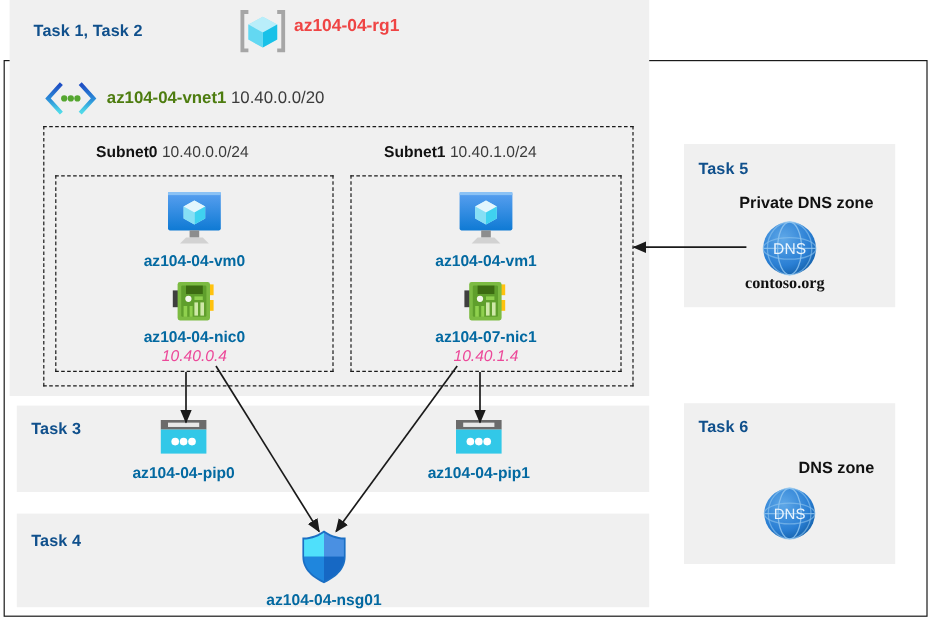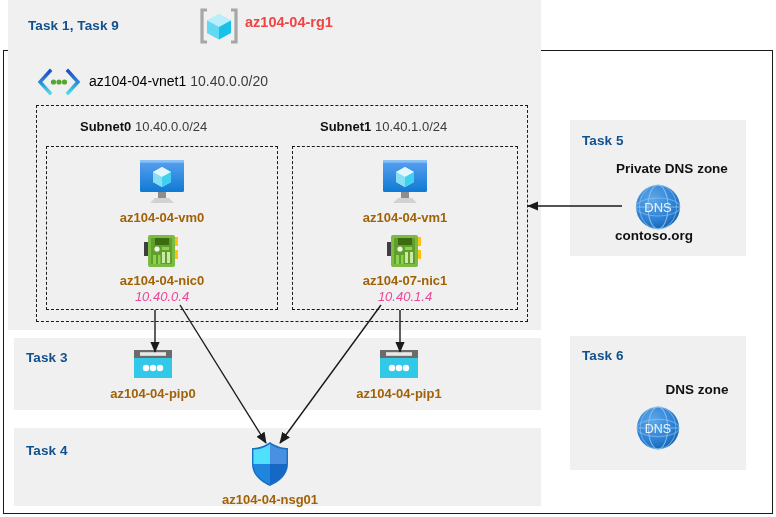--- a/index.html
+++ b/index.html
@@ -42,21 +42,21 @@
   }
 
   
   #vnet-block{
     left:8px; top:50px; width:533px; height:280px;
   }
   #vnet-title{
     position:absolute;left:89px;top:73px;
     font-size:14px;color:#3b3b3b;white-space:nowrap;
   }
-  #vnet-title b{color:#000000;font-weight:normal;}
+  #vnet-title b{color:#4d7c0f;font-weight:bold;}
 
   #subnet-outer{
     position:absolute;
     left:36px; top:105px; width:492px; height:217px;
     border:1.6px dashed #1a1a1a;
     box-sizing:border-box;
   }
   .subnet{
     position:absolute;
     border:1.6px dashed #1a1a1a;
@@ -64,21 +64,21 @@
   }
   .subnet-title{
     position:absolute;
     font-size:13px;color:#3b3b3b;white-space:nowrap;
   }
   .subnet-title b{color:#111;font-weight:bold;margin-left:28px;}
 
   
   .node{position:absolute;text-align:center;}
   .node .lbl{
-    font-size:13px;font-weight:bold;color:#a16207;white-space:nowrap;line-height:1.25;
+    font-size:13px;font-weight:bold;color:#0369a1;white-space:nowrap;line-height:1.25;
   }
   .node .sub{
     font-size:13px;font-weight:normal;color:#ec4899;white-space:nowrap;line-height:1.3;font-style:italic;
   }
 
   
   .icon{display:block;margin:0 auto;}
 
   
   #arrows{position:absolute;left:0;top:0;width:776px;height:517px;pointer-events:none;}
@@ -90,21 +90,21 @@
   }
 </style>
 </head>
 <body>
 
 <div id="canvas">
 
   <div id="rg-frame"></div>
 
   <div class="panel" id="rg-header"></div>
-  <div class="task-label" style="left:28px;top:18px;">Task 1, Task 9</div>
+  <div class="task-label" style="left:28px;top:18px;">Task 1, Task 2</div>
 
   <div style="position:absolute;left:198px;top:7px;width:42px;height:38px;">
     <svg class="icon" width="42" height="38" viewBox="0 0 42 38">
       <path d="M9 3 L4 3 L4 35 L9 35" fill="none" stroke="#a6a6a6" stroke-width="3.2"></path>
       <path d="M33 3 L38 3 L38 35 L33 35" fill="none" stroke="#a6a6a6" stroke-width="3.2"></path>
       <polygon points="21,7 33,13.5 33,26 21,32.5 9,26 9,13.5" fill="#9ce6f5"></polygon>
       <polygon points="21,7 33,13.5 21,20 9,13.5" fill="#b9eefa"></polygon>
       <polygon points="21,20 33,13.5 33,26 21,32.5" fill="#18c1e8"></polygon>
       <polygon points="21,20 9,13.5 9,26 21,32.5" fill="#63d8f2"></polygon>
     </svg>
@@ -290,21 +290,21 @@
         </defs>
         <circle cx="25" cy="25" r="22" fill="url(#dnsg1)"></circle>
         <ellipse cx="25" cy="25" rx="10" ry="22" fill="none" stroke="#8fc4ee" stroke-width="1.1" opacity="0.85"></ellipse>
         <ellipse cx="25" cy="25" rx="18.5" ry="22" fill="none" stroke="#8fc4ee" stroke-width="1.1" opacity="0.6"></ellipse>
         <line x1="3.2" y1="25" x2="46.8" y2="25" stroke="#8fc4ee" stroke-width="1.1" opacity="0.85"></line>
         <ellipse cx="25" cy="25" rx="22" ry="9" fill="none" stroke="#8fc4ee" stroke-width="1.1" opacity="0.6"></ellipse>
         <text x="25" y="30" text-anchor="middle" font-family="Liberation Sans, sans-serif" font-size="13" fill="#eaf4fd">DNS</text>
       </svg>
     </div>
   </div>
-  <div class="side-title" style="left:570px;top:228px;width:168px;">contoso.org</div>
+  <div class="side-title" style="left:570px;top:228px;width:168px;font-family:Liberation Serif, serif;">contoso.org</div>
 
   <div class="panel" style="left:570px;top:336px;width:176px;height:134px;"></div>
   <div class="task-label" style="left:582px;top:348px;">Task 6</div>
   <div class="side-title" style="left:570px;top:382px;width:176px;padding-left:39px;">DNS zone</div>
   <div style="position:absolute;left:570px;top:404px;width:176px;text-align:center;">
     <div style="display:inline-block;">
       <svg class="icon" width="48" height="48" viewBox="0 0 50 50">
         <circle cx="25" cy="25" r="22" fill="url(#dnsg1)"></circle>
         <ellipse cx="25" cy="25" rx="10" ry="22" fill="none" stroke="#8fc4ee" stroke-width="1.1" opacity="0.85"></ellipse>
         <ellipse cx="25" cy="25" rx="18.5" ry="22" fill="none" stroke="#8fc4ee" stroke-width="1.1" opacity="0.6"></ellipse>

